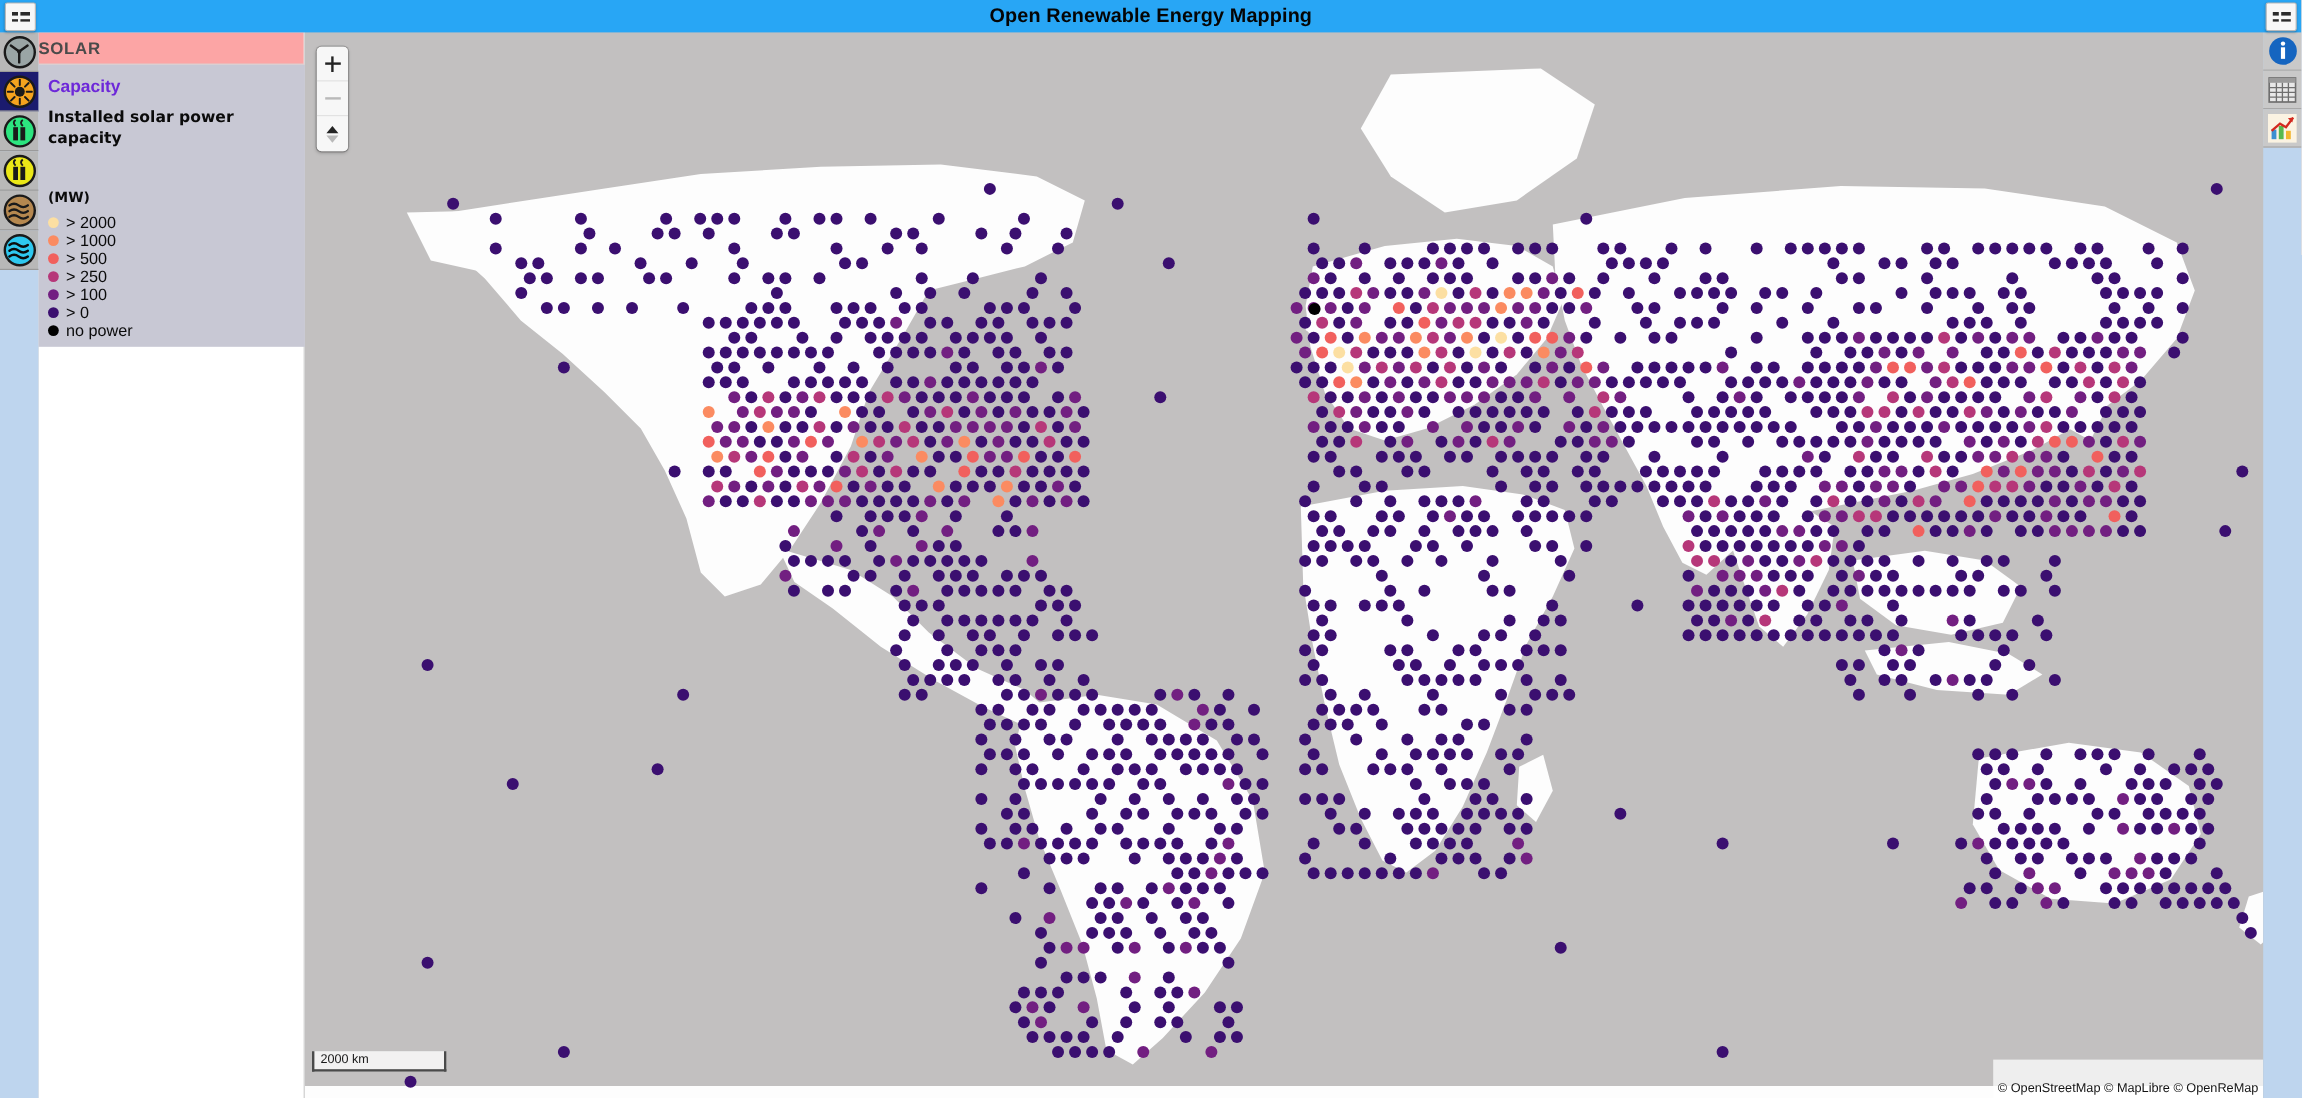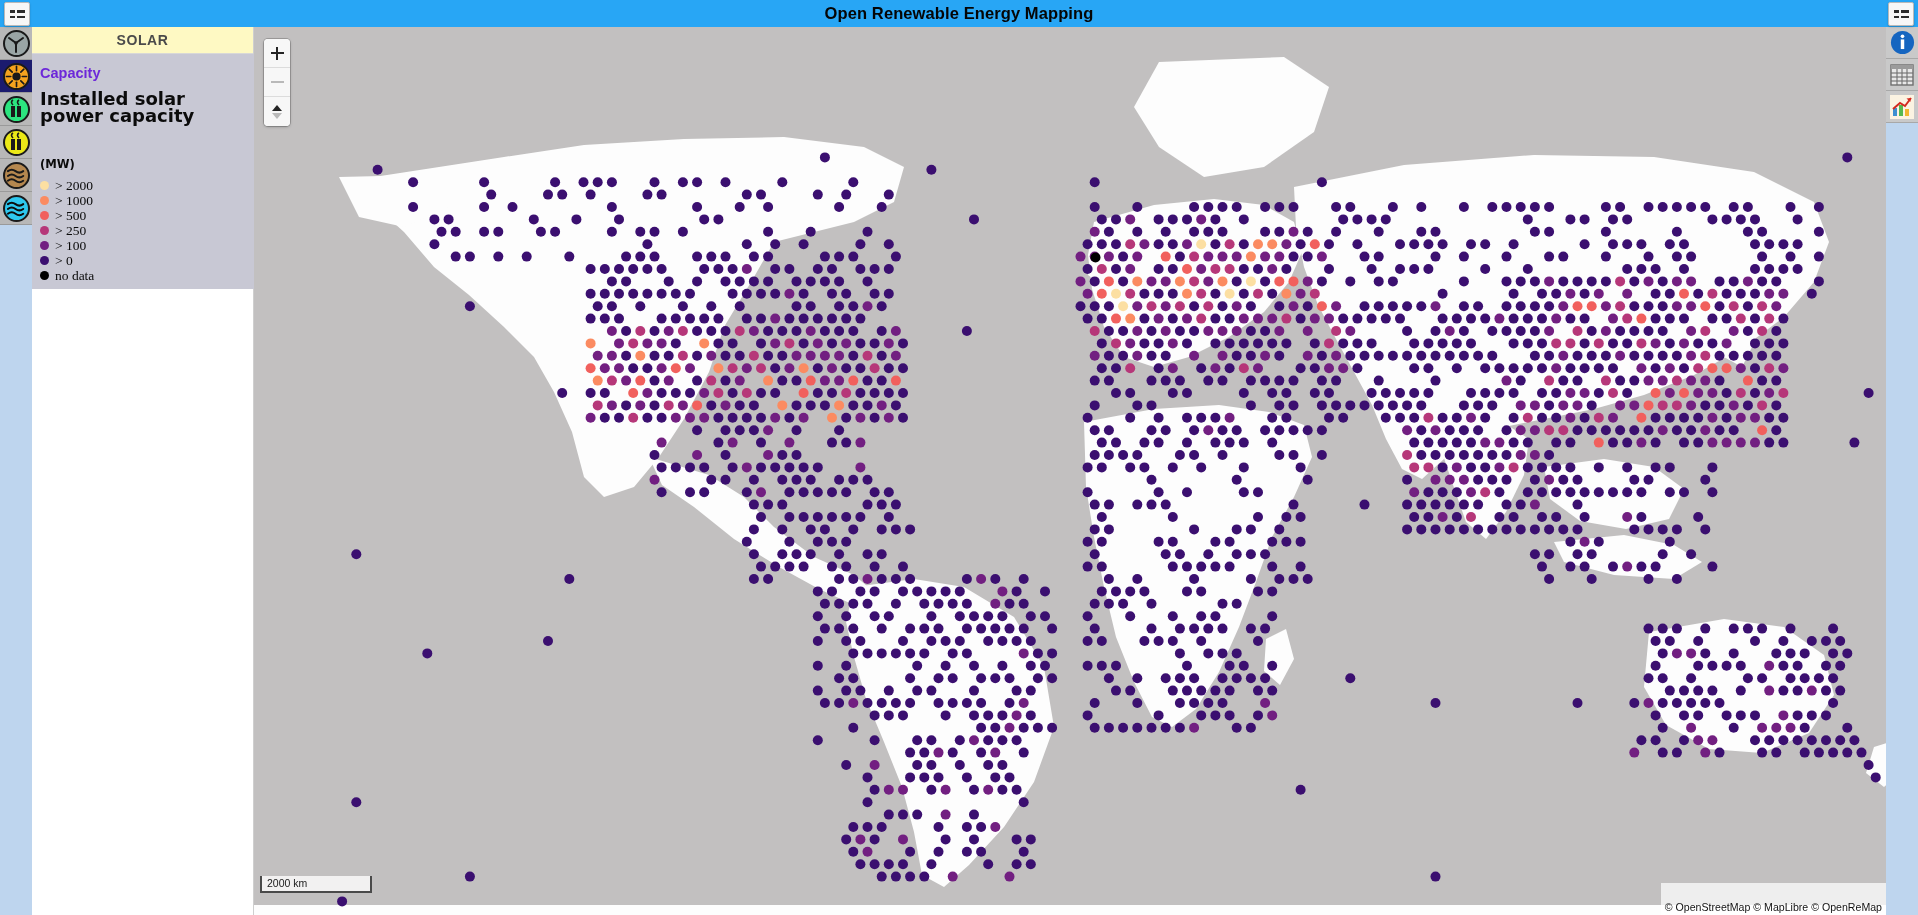--- a/index.html
+++ b/index.html
@@ -106,40 +106,39 @@
   
   #legend-panel {
     position: absolute; left: 32px; top: 27px;
     width: 222px; height: 888px;
     background: #ffffff;
     border-right: 1px solid #cfcfcf;
     z-index: 30;
   }
   #panel-header {
     height: 27px; line-height: 27px;
-    text-align: center;
     font-size: 14px; font-weight: bold;
     color: #4a4a4a;
     letter-spacing: .6px;
-    background: #fef9c3;
+    background: #fca5a5;
     border-bottom: 1px solid #d8d8d8;
   }
   #legend-box {
     background: #c8c8d4;
     padding: 9px 0 6px 0;
     width: 222px;
   }
   #legend-subtitle {
     color: #6d28d9;
     font-size: 14.5px;
     font-weight: bold;
     padding: 2px 0 9px 8px;
   }
   .legend-desc {
-    font-size: 18px;
+    font-size: 13px;
     font-weight: bold;
     color: #0b0b0b;
     padding: 0 0 4px 8px;
     line-height: 17px;
     font-family: "DejaVu Sans", sans-serif;
   }
   .legend-unit {
     font-size: 11.6px;
     font-weight: bold;
     color: #0b0b0b;
@@ -151,21 +150,21 @@
     display: flex; align-items: center;
     padding: 0 0 0 8px;
     height: 15px;
     cursor: pointer;
   }
   .legend-swatch {
     width: 9px; height: 9px; border-radius: 50%;
     margin-right: 6px; flex: 0 0 auto;
   }
   .legend-label {
-    font-family: Liberation Serif, serif;
+    font-family: Liberation Sans, sans-serif;
     font-size: 13.5px;
     color: #0a0a0a;
   }
 
   
   #map {
     position: absolute; left: 254px; top: 27px;
     width: 1632px; height: 888px;
     background: #c2c0c0;
     overflow: hidden;
@@ -419,21 +418,21 @@
       <div class="legend-row">
         <span class="legend-swatch" style="background:#721f81"></span>
         <span class="legend-label">&gt; 100</span>
       </div>
       <div class="legend-row">
         <span class="legend-swatch" style="background:#3b0f70"></span>
         <span class="legend-label">&gt; 0</span>
       </div>
       <div class="legend-row">
         <span class="legend-swatch" style="background:#000000"></span>
-        <span class="legend-label">no data</span>
+        <span class="legend-label">no power</span>
       </div>
     </div>
   </div>
 
   <div id="map">
     <svg id="map-svg" width="1632" height="888" viewBox="0 0 1632 888">
       <rect x="0" y="0" width="1632" height="888" fill="#c2c0c0"></rect>
       <g id="landmasses" fill="#fdfdfd" stroke="none">
           <path d="M905,35 L1030,30 L1075,60 L1060,105 L1010,140 L950,150 L905,120 L880,80 Z" fill="#fdfdfd"></path>
           <path d="M120,150 L250,130 L330,118 L430,112 L530,110 L610,120 L650,140 L640,175 L600,195 L560,205 L520,215 L500,250 L470,300 L455,345 L430,392 L405,430 L380,460 L350,470 L330,450 L318,405 L300,365 L280,330 L250,300 L215,268 L180,240 L150,205 L120,178 Z" fill="#fdfdfd"></path>

